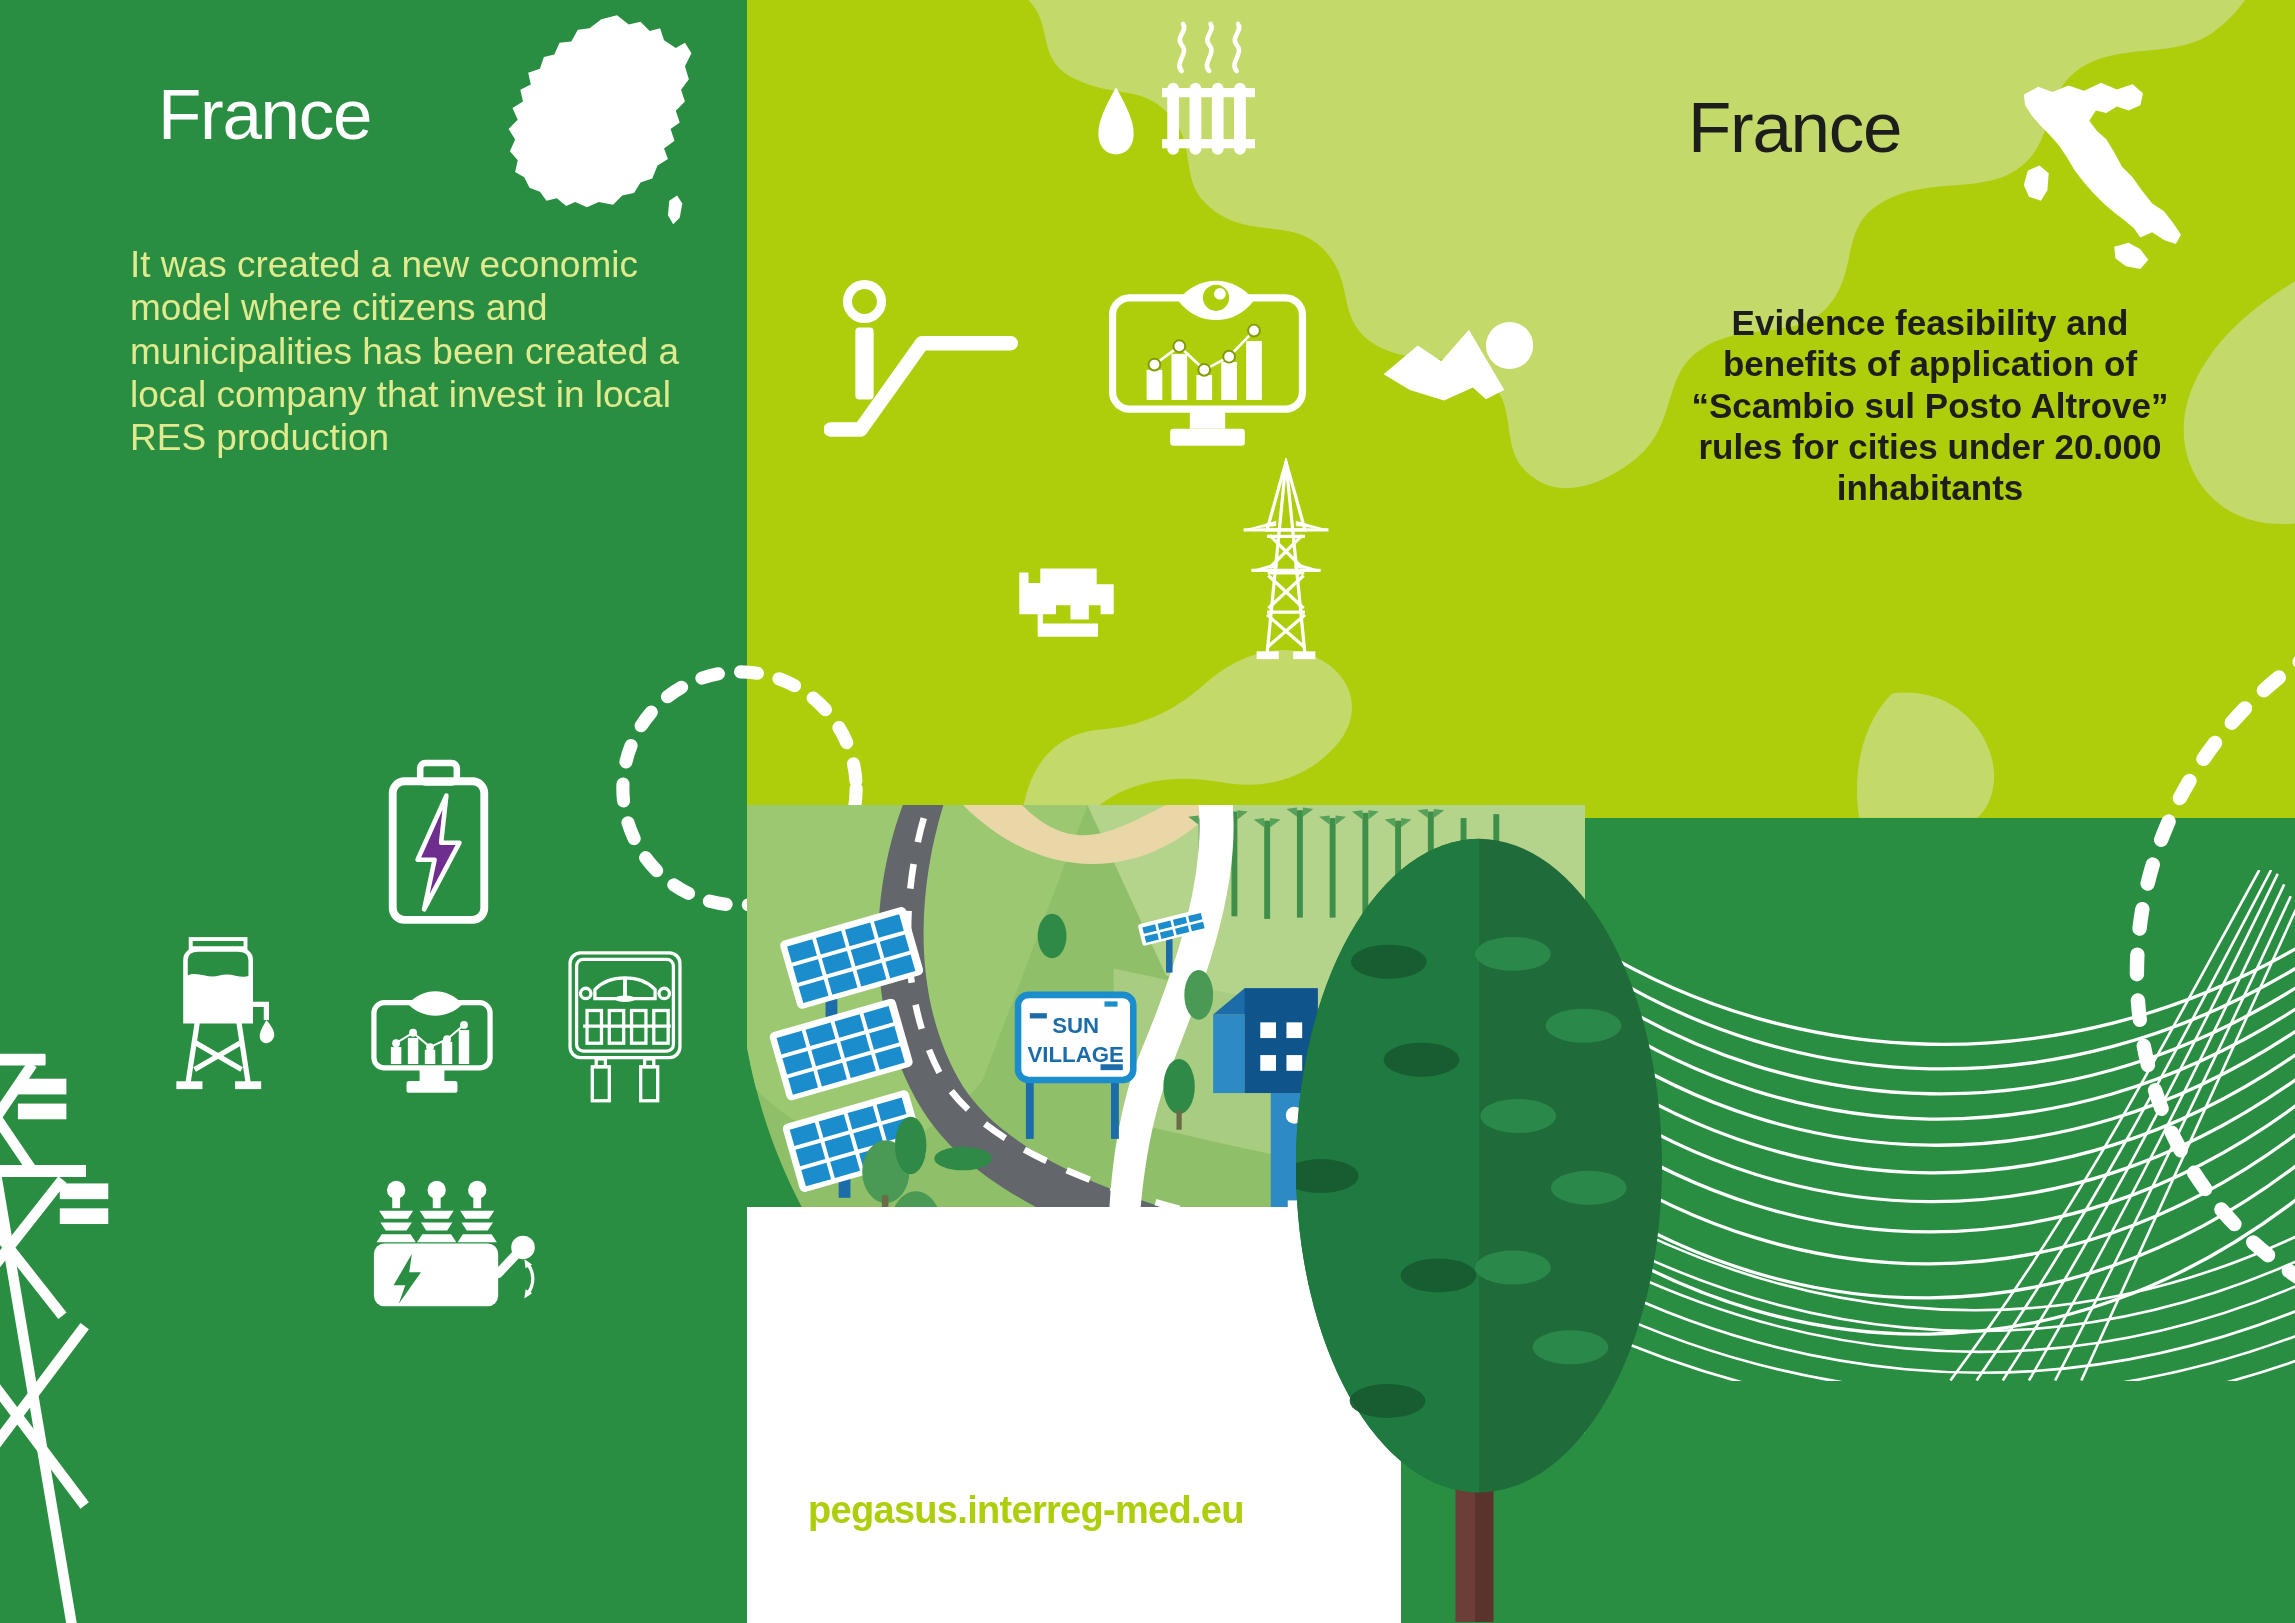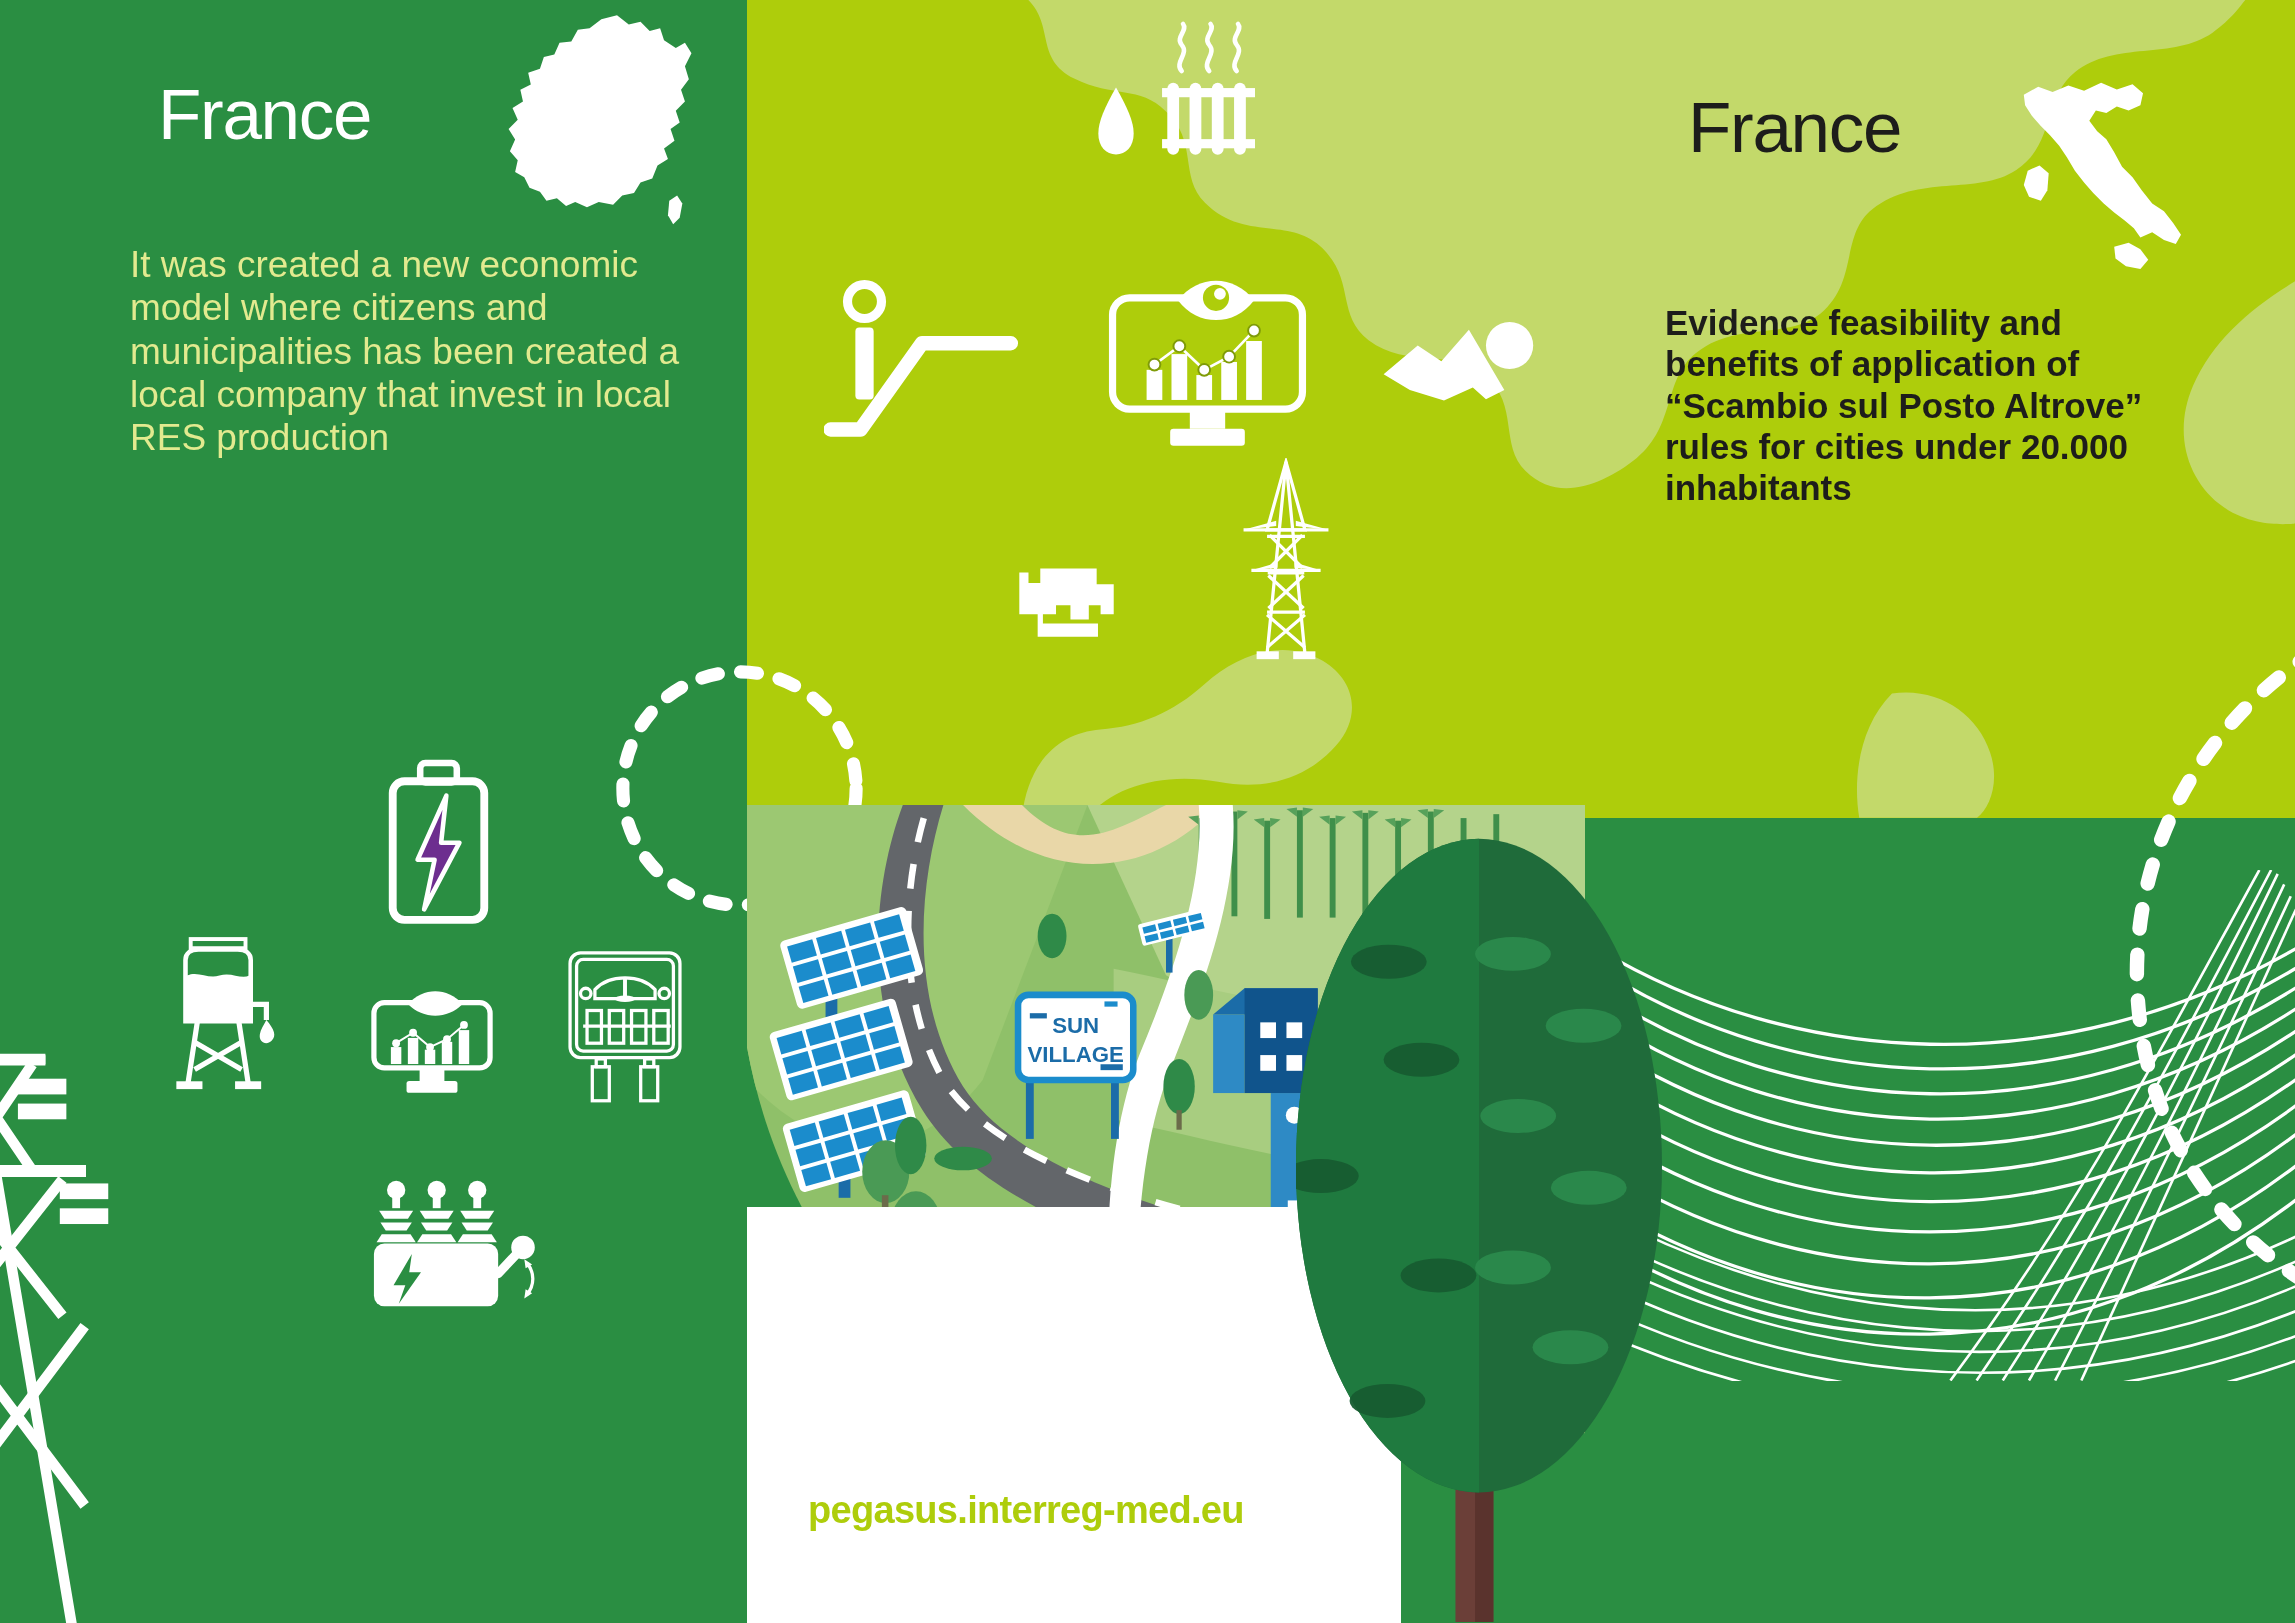--- a/index.html
+++ b/index.html
@@ -46,21 +46,21 @@
     position:absolute; left:1688px; top:92px;
     font-size:71px; font-weight:400; color:#1d1d1b;
     letter-spacing:-1.3px; line-height:1;
   }
   .body-france {
     position:absolute; left:130px; top:243px; width:576px;
     font-size:37px; line-height:1.17; color:#e2ea8f; font-weight:400;
   }
   .body-italy {
     position:absolute; left:1665px; top:302px; width:530px;
-    font-size:35px; line-height:1.18; color:#1d1d1b; font-weight:700;
+    font-size:35px; line-height:1.18; color:#1d1d1b; font-weight:700;text-align:center;
   }
   .url {
     position:absolute; left:808px; top:1489px;
     font-size:38px; font-weight:700; color:#aecd0b; letter-spacing:-0.7px;
   }
 
   
   .ico { position:absolute; }
   .ico svg { display:block; width:100%; height:100%; }
 

